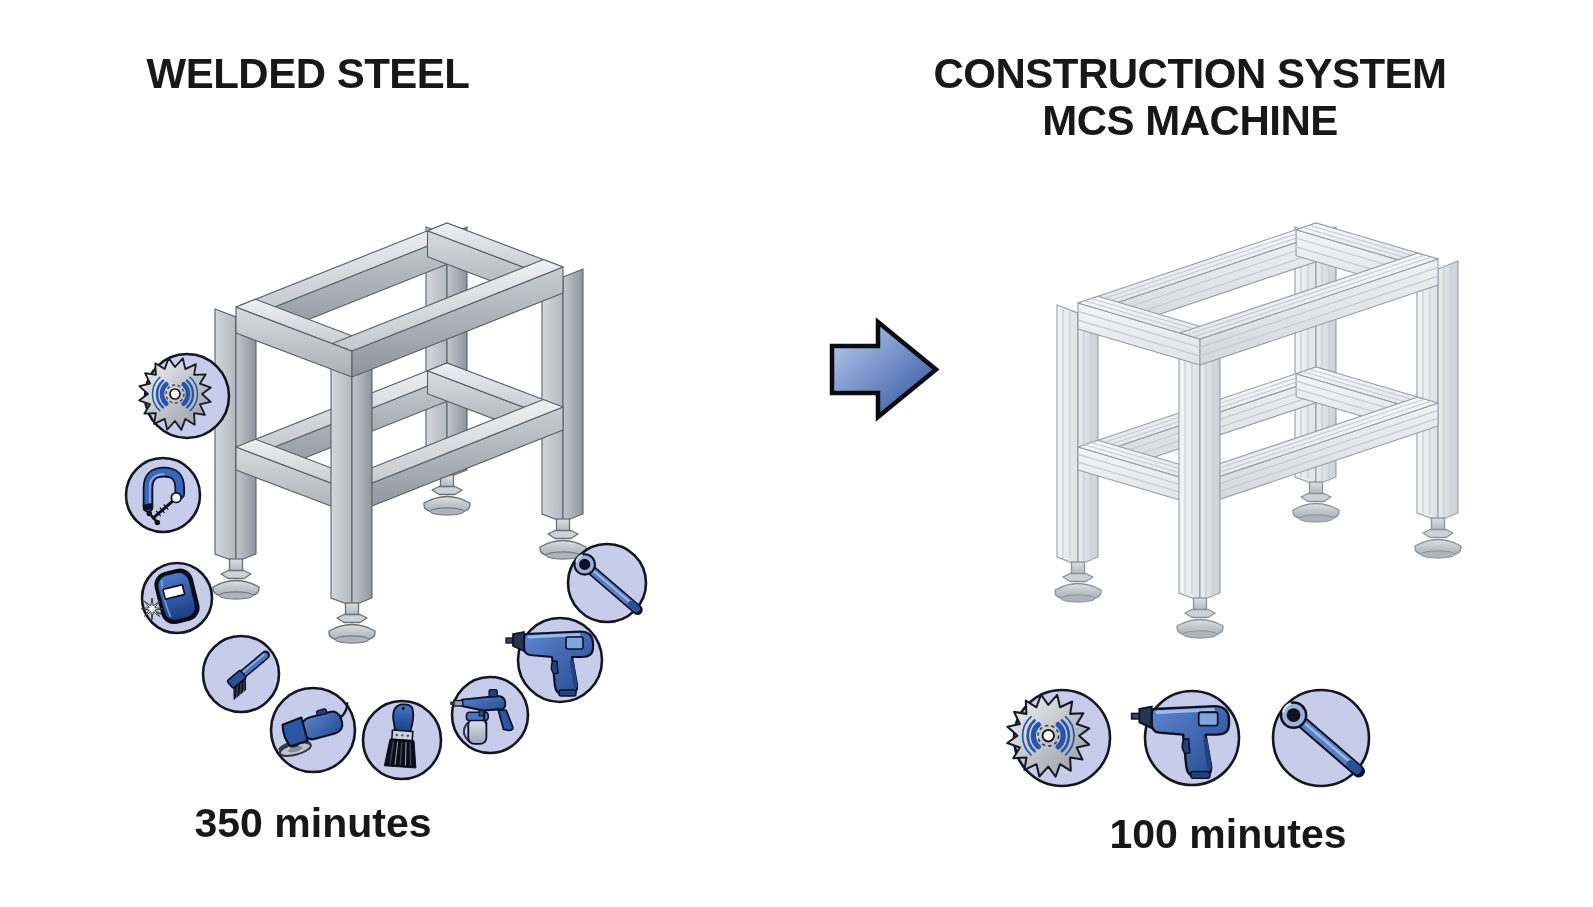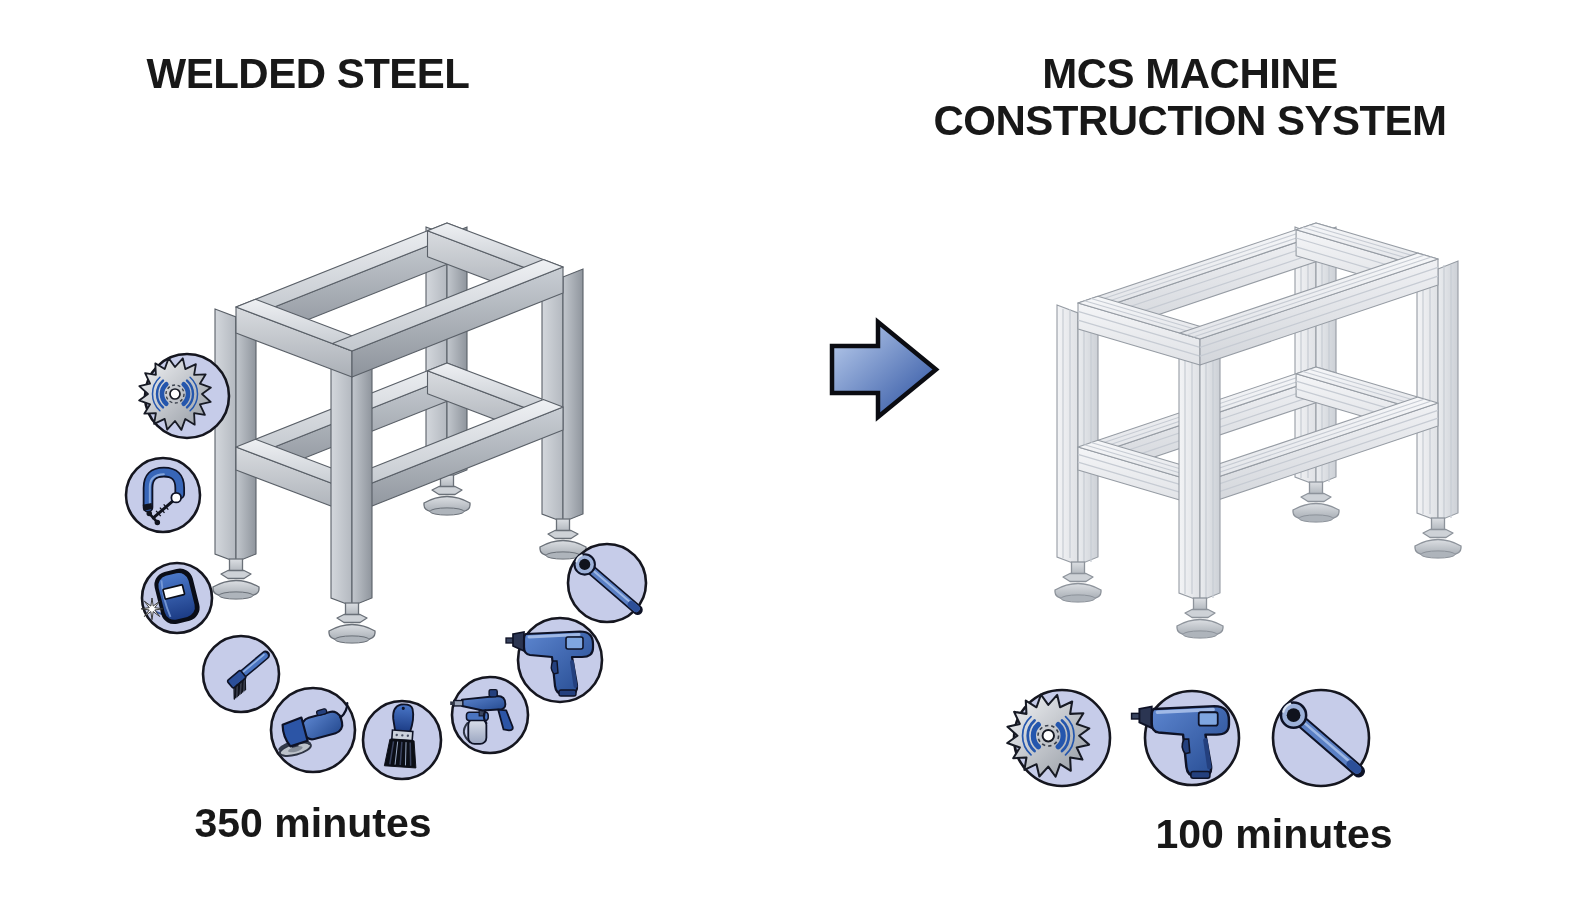--- a/index.html
+++ b/index.html
@@ -7,21 +7,21 @@
   .canvas{position:relative;width:1593px;height:907px;background:#ffffff;overflow:hidden;
           font-family:"Liberation Sans",sans-serif;}
   #scene{position:absolute;left:0;top:0;}
   .title{position:absolute;text-align:center;font-weight:bold;color:#181818;
          font-size:42px;line-height:47px;letter-spacing:-0.5px;}
   .title-left{left:58px;top:50px;width:500px;}
   .title-right{left:855px;top:50px;width:670px;}
   .tline{display:block;}
   .duration{position:absolute;text-align:center;font-weight:bold;color:#181818;font-size:41px;}
   .duration-left{left:113px;top:800px;width:400px;}
-  .duration-right{left:1074px;top:811px;width:400px;}
+  .duration-right{left:1028px;top:811px;width:400px;}
 </style>
 </head>
 <body>
 
 <div class="canvas">
 
   <svg id="scene" width="1593" height="907" viewBox="0 0 1593 907">
     <defs id="defs">
         <linearGradient id="gSteelTop" x1="0" y1="0" x2="0" y2="1">
           <stop offset="0" stop-color="#eef0f3"></stop>
@@ -406,20 +406,20 @@
           </g>
         </g>
       </g>
   </svg>
 
   <div class="title title-left">
     <span class="tline">WELDED STEEL</span>
   </div>
 
   <div class="title title-right">
+    <span class="tline">CONSTRUCTION SYSTEM</span>
     <span class="tline">MCS MACHINE</span>
-    <span class="tline">CONSTRUCTION SYSTEM</span>
   </div>
 
   <div class="duration duration-left">350 minutes</div>
   <div class="duration duration-right">100 minutes</div>
 
 </div>
 
 </body></html>

